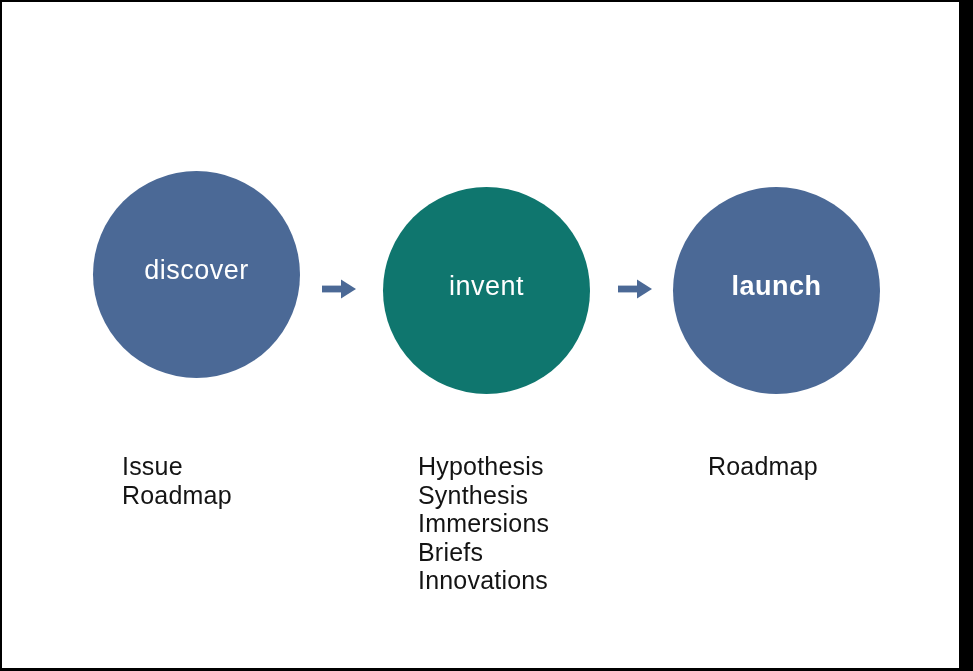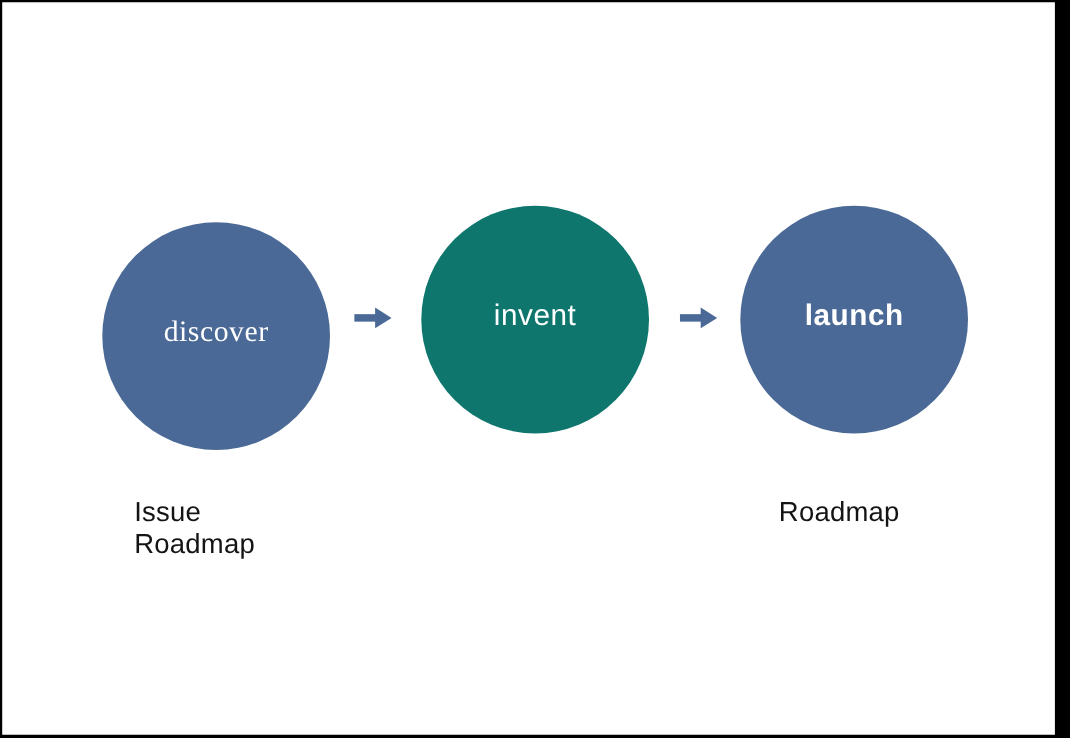--- a/index.html
+++ b/index.html
@@ -30,21 +30,21 @@
     align-items: center;
     justify-content: center;
   }
   .circle-label {
     color: #ffffff;
     font-size: 27px;
     letter-spacing: 0.5px;
     transform: translateY(-4px);
     white-space: nowrap;
   }
-  .c1 { left: 91px;  top: 200px; font-family: Liberation Serif, serif; }
+  .c1 { left: 91px;  top: 169px; }
   .c2 { left: 381px; top: 185px; }
   .c3 { left: 671px; top: 185px; font-weight: bold; }
 
   .arrow {
     position: absolute;
     width: 34px;
     height: 20px;
   }
   .a1 { left: 320px; top: 277px; }
   .a2 { left: 616px; top: 277px; }
@@ -86,18 +86,25 @@
 
   <div class="circle c3" style="background: rgb(75, 105, 150);">
     <span class="circle-label" style="color: rgb(255, 255, 255);">launch</span>
   </div>
 
   <div class="item-list l1" style="color: rgb(20, 20, 20);">
     <div class="list-item">Issue</div>
     <div class="list-item">Roadmap</div>
   </div>
 
+  <div class="item-list l2" style="color: rgb(20, 20, 20);">
+    <div class="list-item">Hypothesis</div>
+    <div class="list-item">Synthesis</div>
+    <div class="list-item">Immersions</div>
+    <div class="list-item">Briefs</div>
+    <div class="list-item">Innovations</div>
+  </div>
 
   <div class="item-list l3" style="color: rgb(20, 20, 20);">
     <div class="list-item">Roadmap</div>
   </div>
 
 </div>
 
 </body></html>

